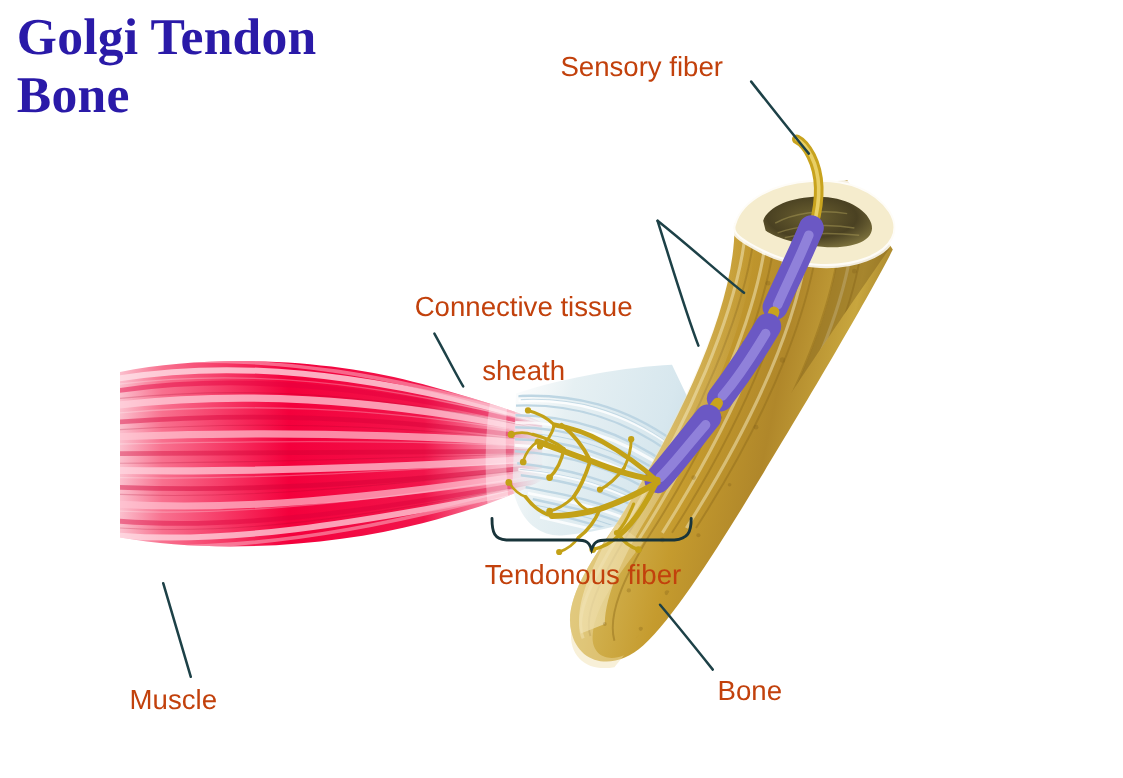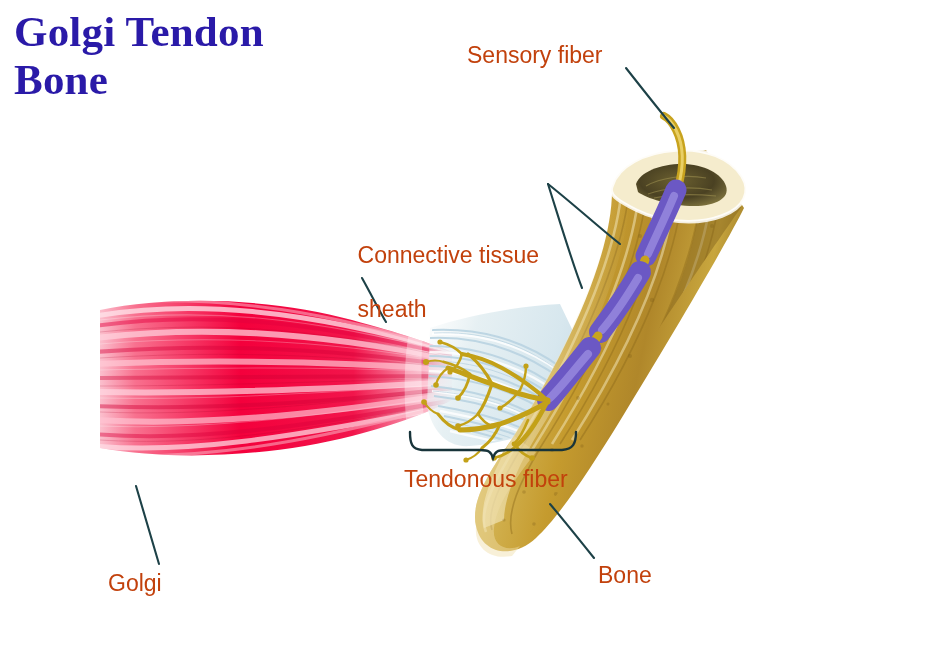--- a/index.html
+++ b/index.html
@@ -36,21 +36,21 @@
   .lbl{
     position:absolute;
     font-family:"Liberation Sans", sans-serif;
     font-size:23px;
     line-height:1.17;
     color:#c2410c;
     white-space:pre;
   }
   .lbl-sensory{left:467px; top:42px;}
   .lbl-myelin{left:386px; top:160px;}
-  .lbl-capsule{left:332px; top:215px;}
+  .lbl-capsule{left:320px; top:215px;text-align:center;}
   .lbl-tendonous{left:404px; top:466px;}
   .lbl-muscle{left:108px; top:570px;}
   .lbl-bone{left:598px; top:562px;}
 </style>
 </head>
 <body>
 
 <div id="page">
 
   <svg id="art" viewBox="0 0 936 648" xmlns="http://www.w3.org/2000/svg">
@@ -343,18 +343,18 @@
   <div class="lbl lbl-sensory">Sensory fiber</div>
 
 
   <div class="lbl lbl-capsule">
     <span>Connective tissue</span><br>
     <span>sheath</span>
   </div>
 
   <div class="lbl lbl-tendonous">Tendonous fiber</div>
 
-  <div class="lbl lbl-muscle">Golgi</div>
+  <div class="lbl lbl-muscle">Muscle</div>
 
   <div class="lbl lbl-bone">Bone</div>
 
 
 </div>
 
 </body></html>

